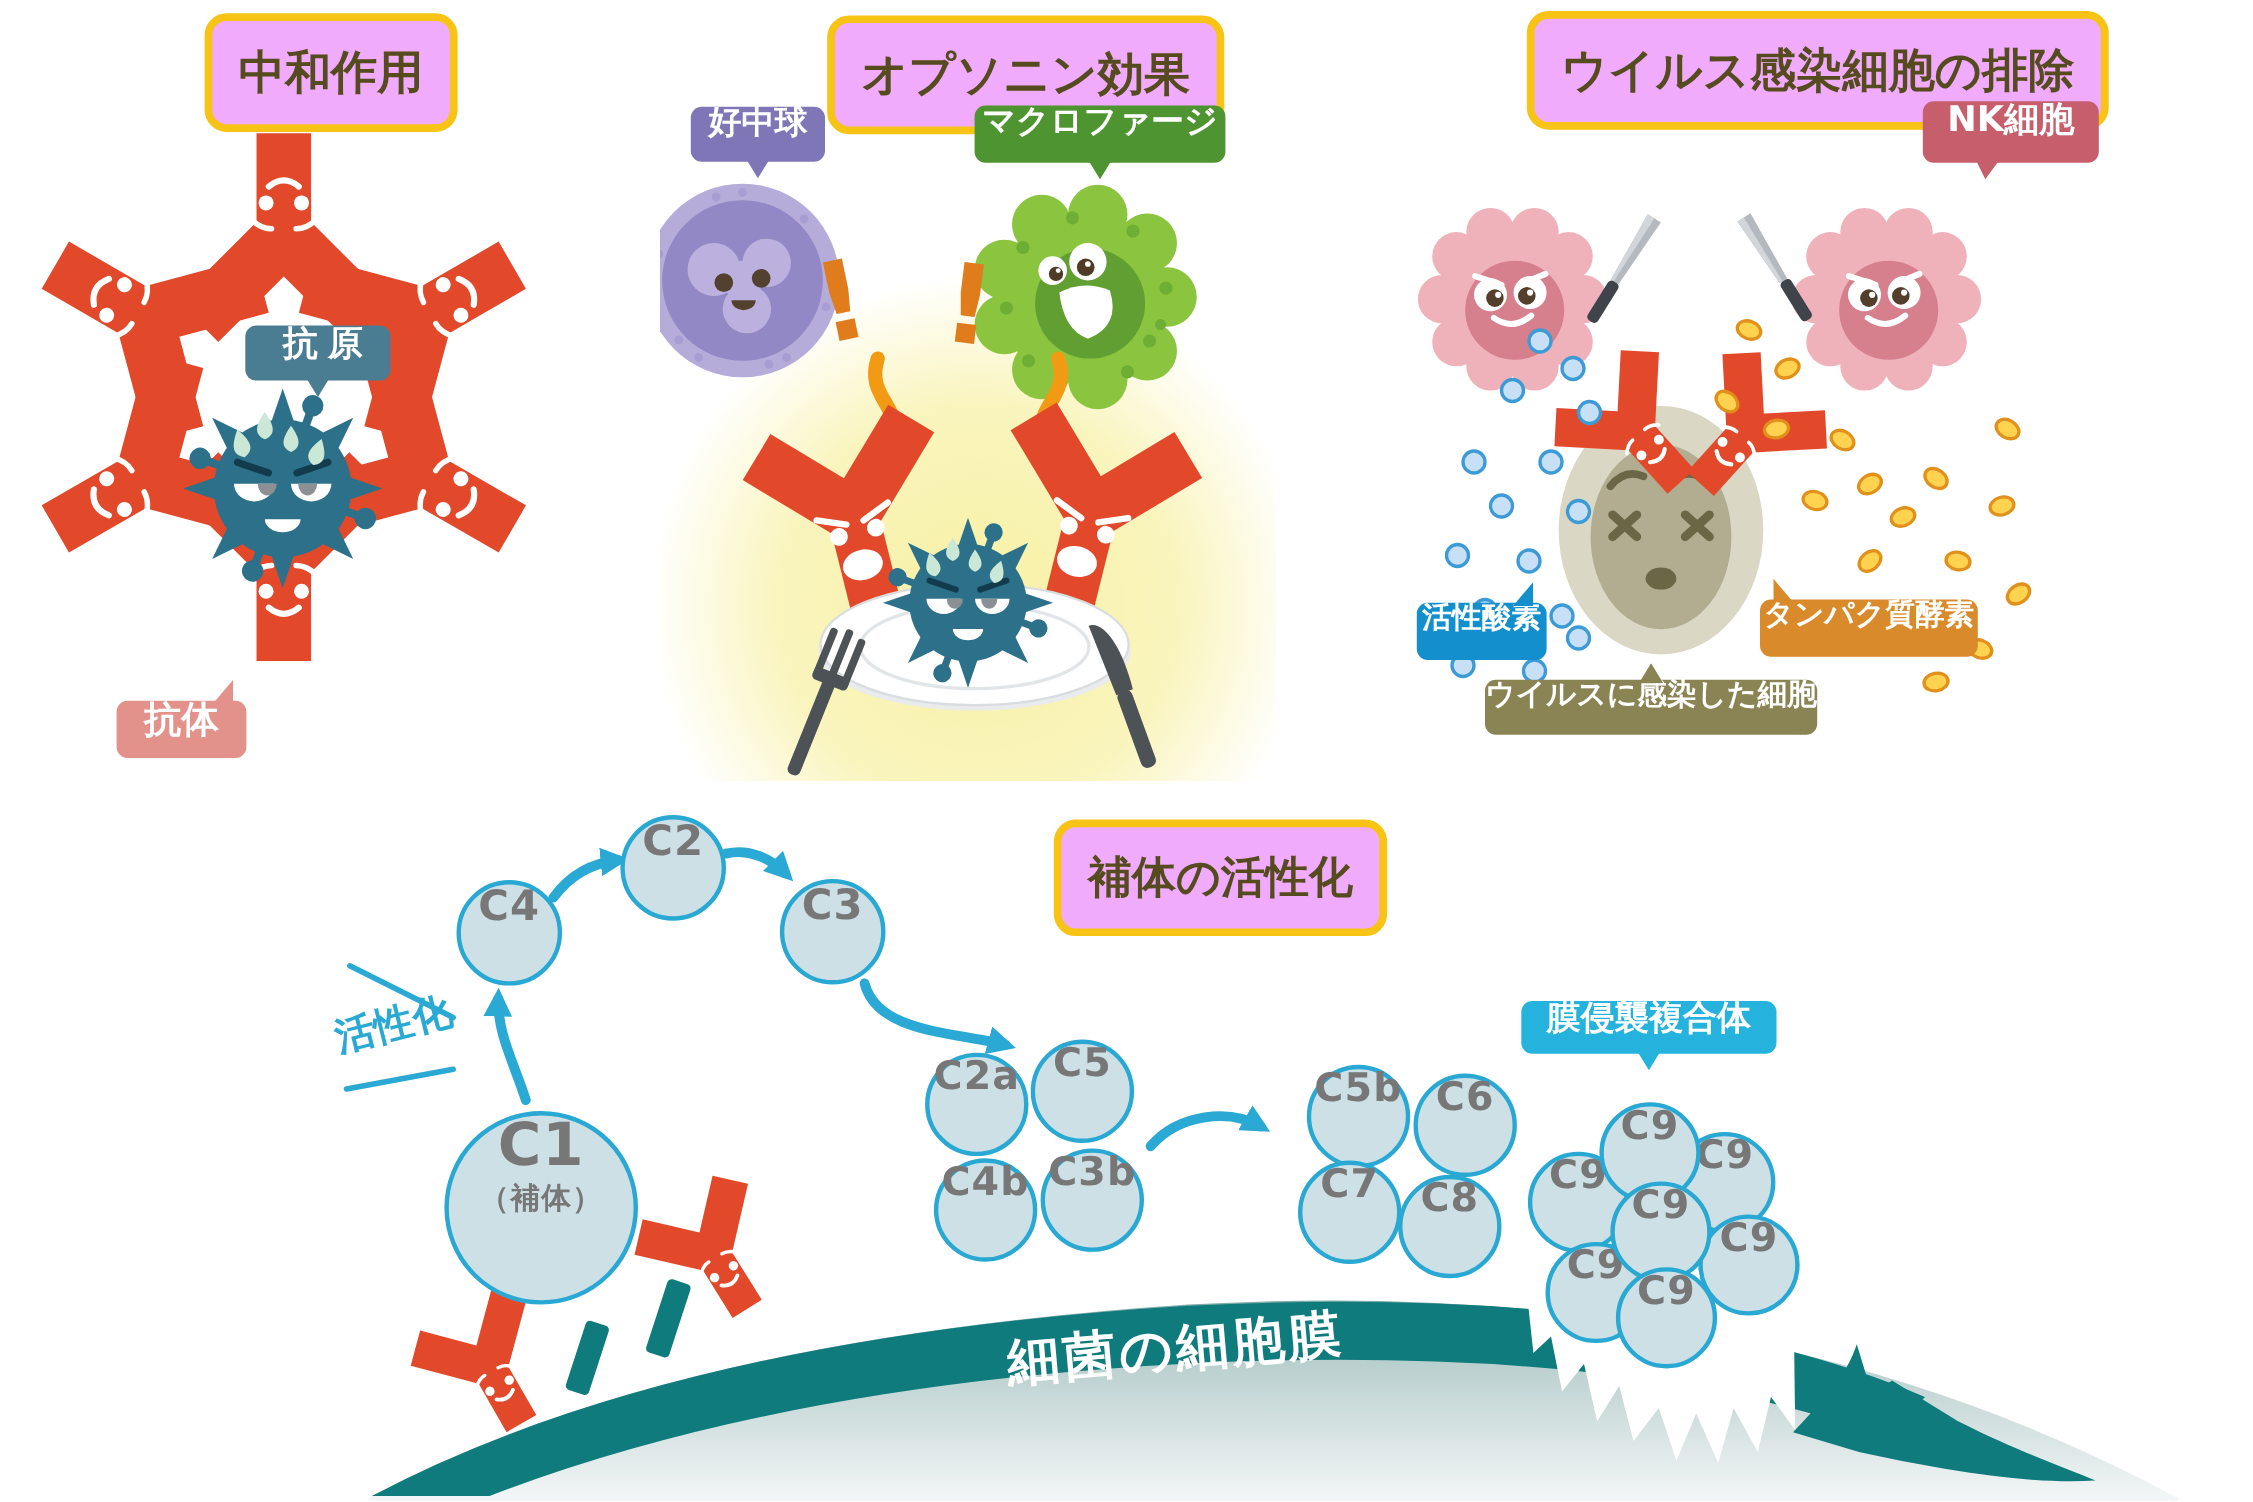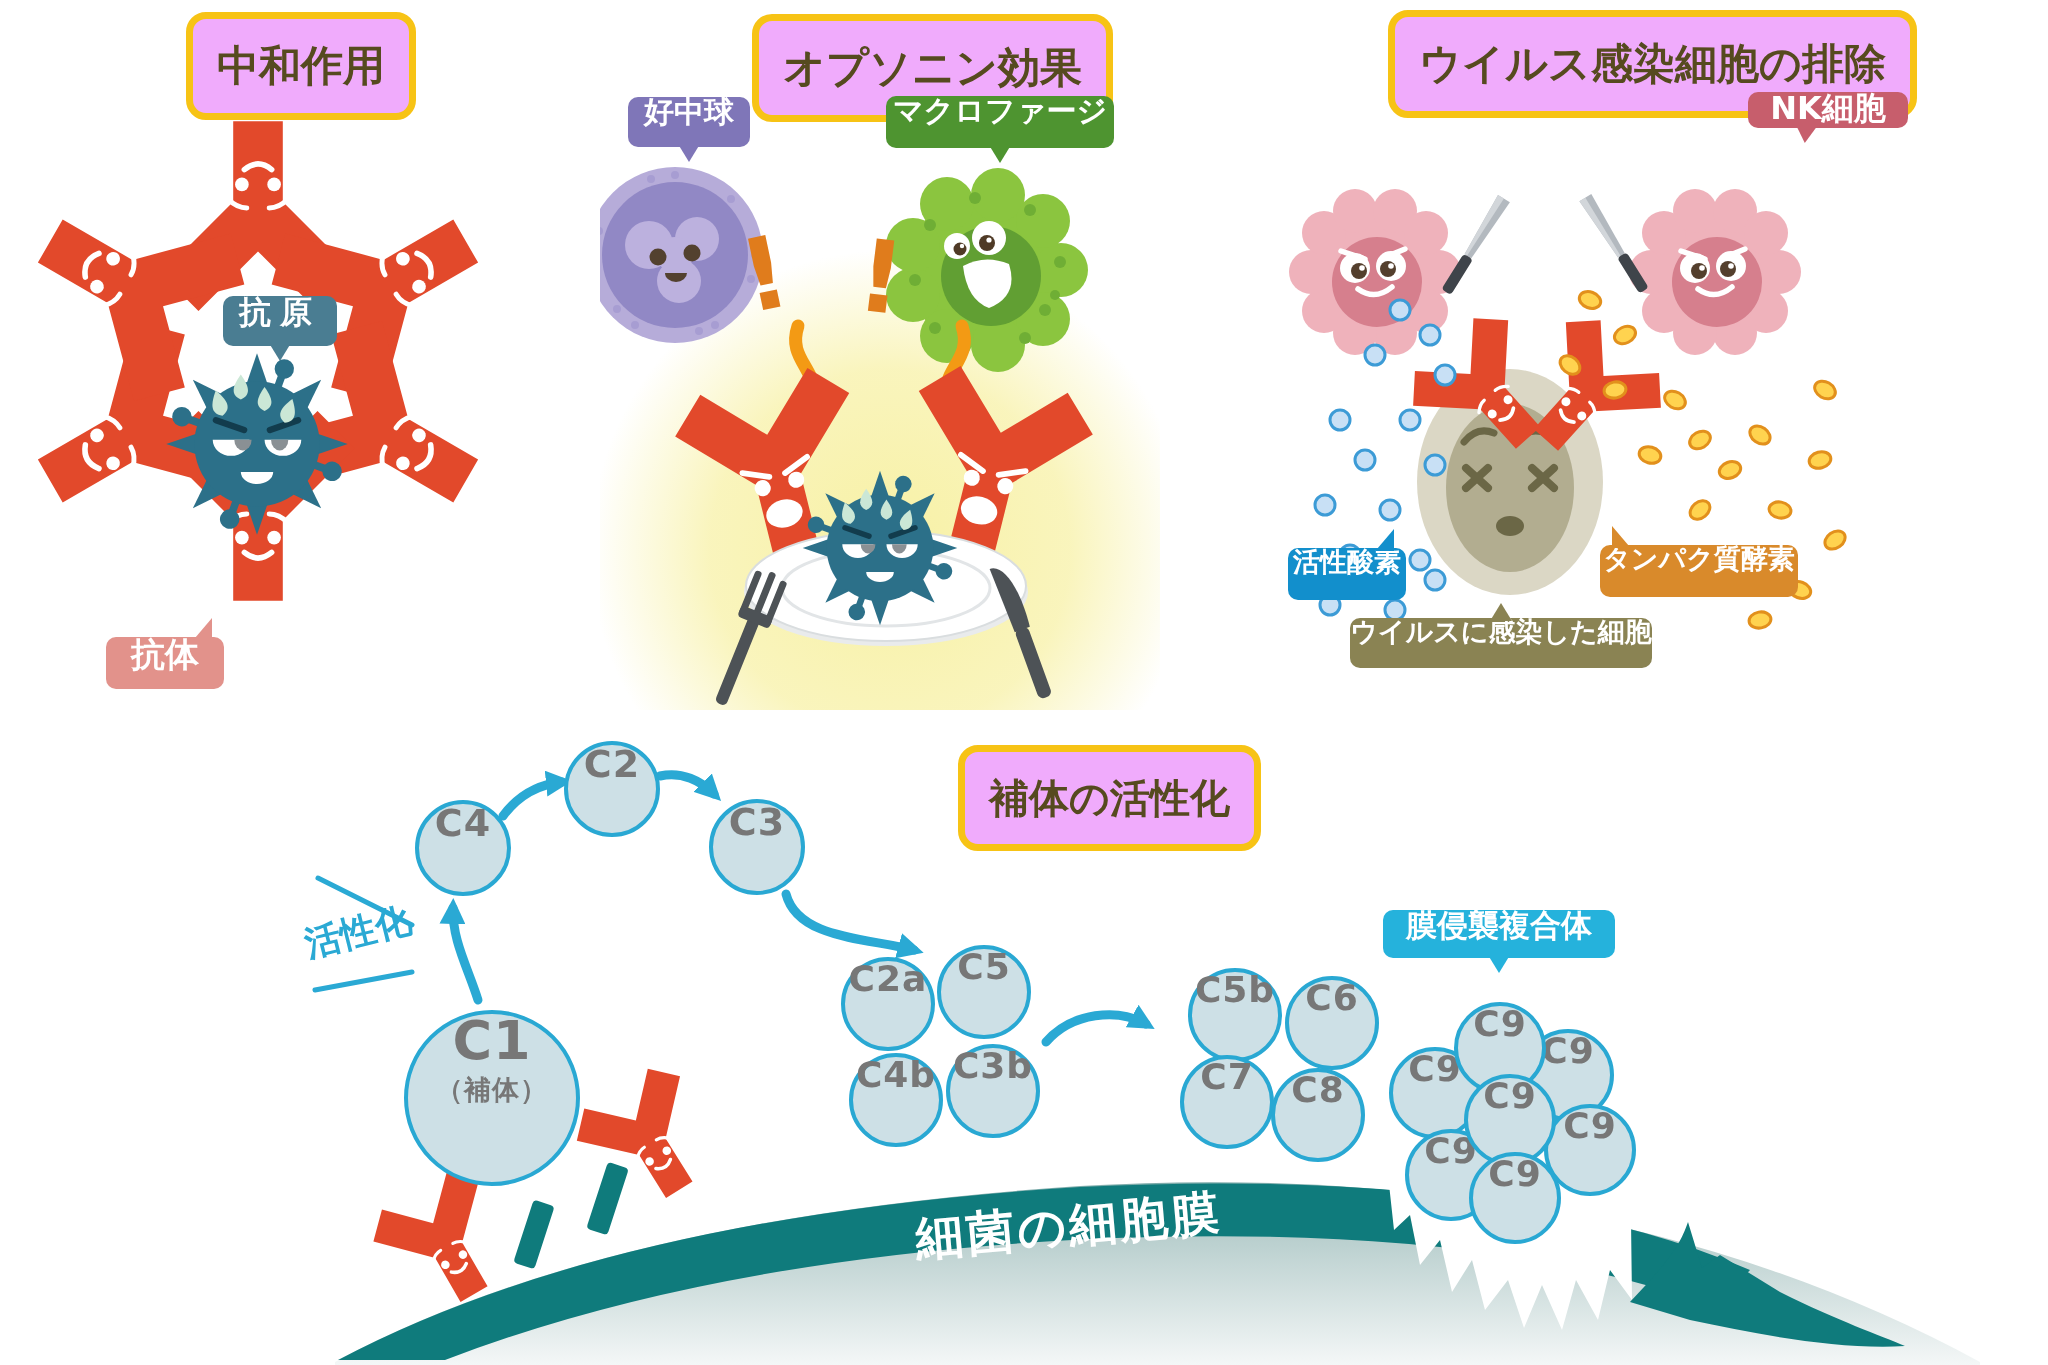--- a/index.html
+++ b/index.html
@@ -137,21 +137,21 @@
       <use href="#g-ab" transform="translate(363.7,332) rotate(300) scale(1.24)"></use>
       <use href="#g-ab" transform="translate(258,393) rotate(0) scale(1.24)"></use>
       <use href="#g-ab" transform="translate(152.3,332) rotate(60) scale(1.24)"></use>
       <use href="#g-ab" transform="translate(152.3,210) rotate(120) scale(1.24)"></use>
     </g>
     <use href="#g-virus" transform="translate(257,354) scale(1.08)"></use>
   </svg>
   <div class="title" style="left:186px;top:12px">
     <span>中和作用</span>
   </div>
-  <div class="bubble" style="--c:#4A7D92;left:223px;top:296px;width:114px;height:50px;font-size:32px;letter-spacing:9px;padding-left:0">
+  <div class="bubble" style="--c:#4A7D92;left:223px;top:296px;width:114px;height:50px;font-size:32px;letter-spacing:9px;padding-left:18px">
     <span>抗原</span>
     <span class="tail tail-down"></span>
   </div>
   <div class="bubble" style="--c:#E2928B;left:106px;top:637px;width:118px;height:52px;font-size:34px">
     <span>抗体</span>
     <span class="tail tail-up-right"></span>
   </div>
 
   <svg class="art" style="left:600px;top:150px;width:560px;height:560px" viewBox="0 0 560 560">
     <defs>
@@ -317,21 +317,21 @@
       <ellipse cx="470" cy="415" rx="11" ry="8" transform="rotate(25 470 415)"></ellipse>
       <ellipse cx="555" cy="390" rx="11" ry="8" transform="rotate(-35 555 390)"></ellipse>
       <ellipse cx="520" cy="440" rx="11" ry="8" transform="rotate(20 520 440)"></ellipse>
       <ellipse cx="480" cy="470" rx="11" ry="8" transform="rotate(-10 480 470)"></ellipse>
       <ellipse cx="545" cy="240" rx="11" ry="8" transform="rotate(30 545 240)"></ellipse>
     </g>
   </svg>
   <div class="title" style="left:1388px;top:10px">
     <span>ウイルス感染細胞の排除</span>
   </div>
-  <div class="bubble" style="--c:#C75E6C;left:1748px;top:92px;width:160px;height:36px;font-size:32px">
+  <div class="bubble" style="--c:#C75E6C;left:1748px;top:92px;width:160px;height:56px;font-size:32px">
     <span>NK細胞</span>
     <span class="tail tail-down-left"></span>
   </div>
   <div class="bubble" style="--c:#128FCC;left:1288px;top:548px;width:118px;height:52px;font-size:27px">
     <span>活性酸素</span>
     <span class="tail tail-up-right"></span>
   </div>
   <div class="bubble" style="--c:#D98A2B;left:1600px;top:545px;width:198px;height:52px;font-size:27px">
     <span>タンパク質酵素</span>
     <span class="tail tail-up-left"></span>

